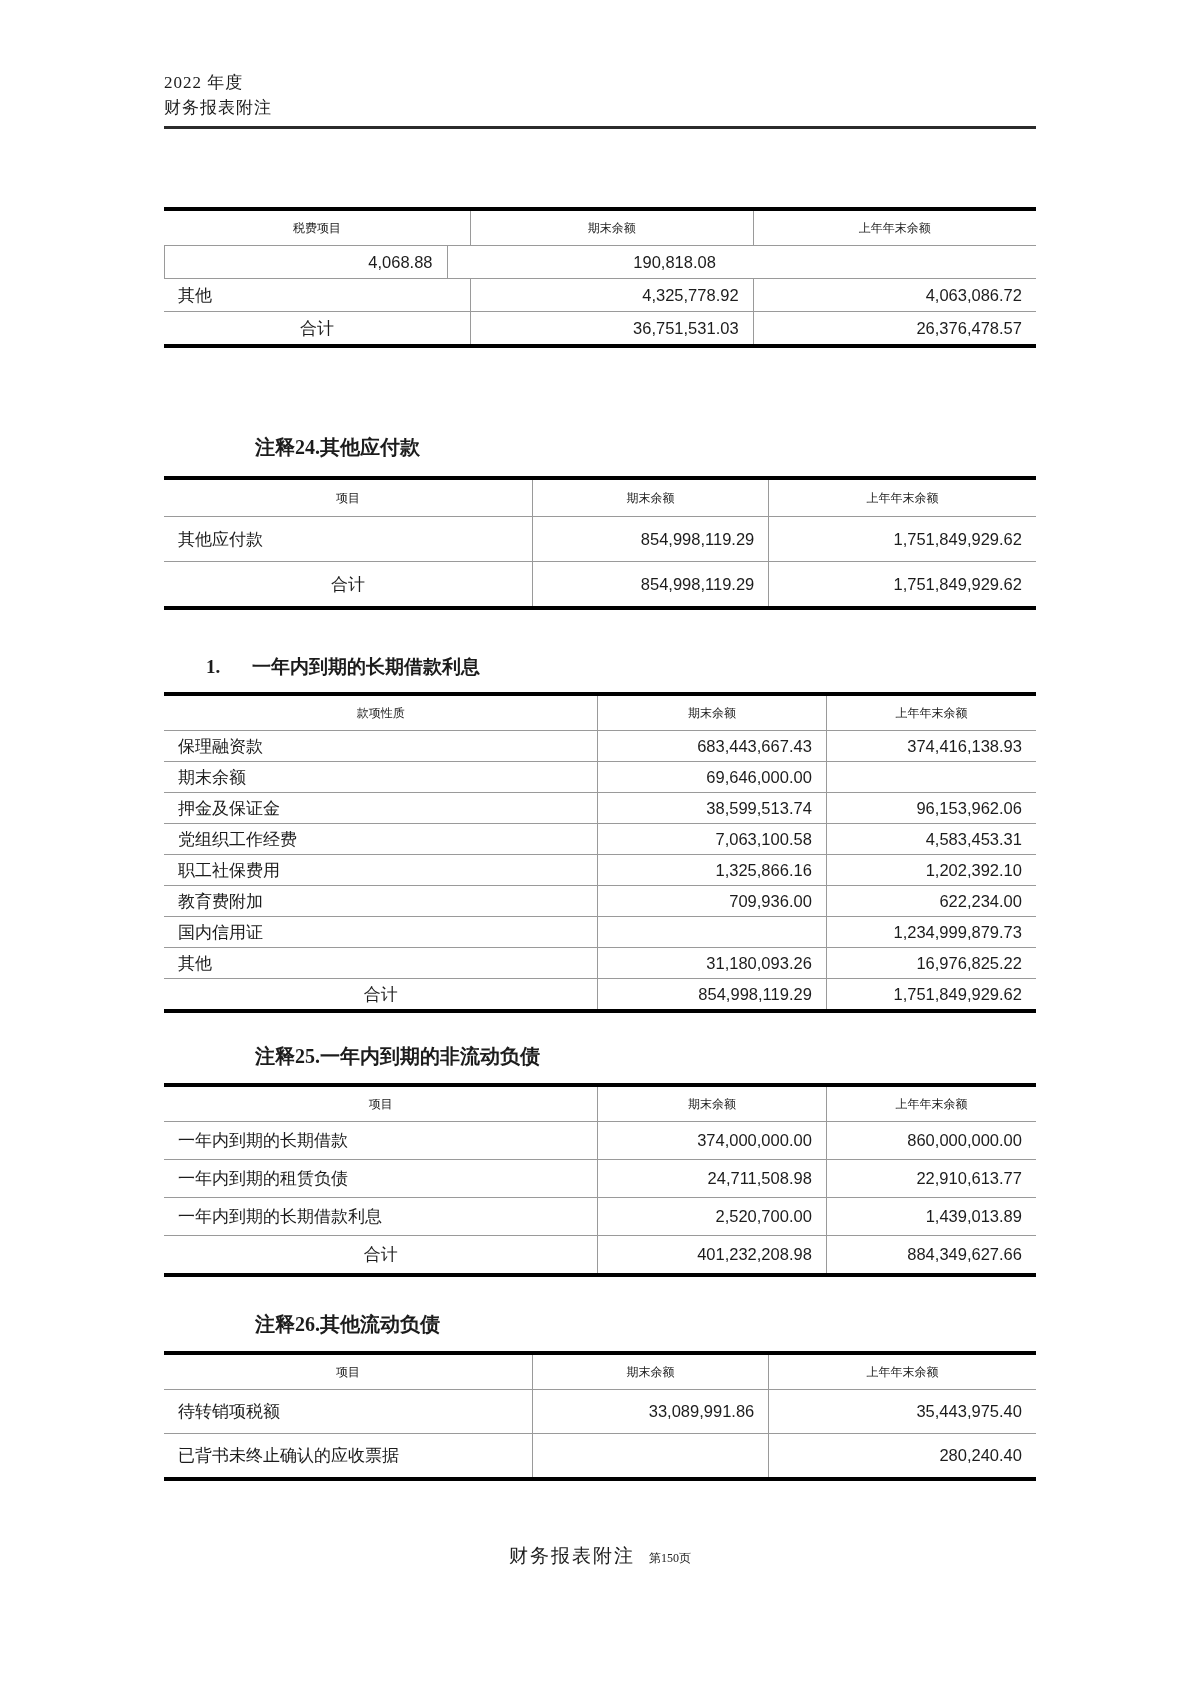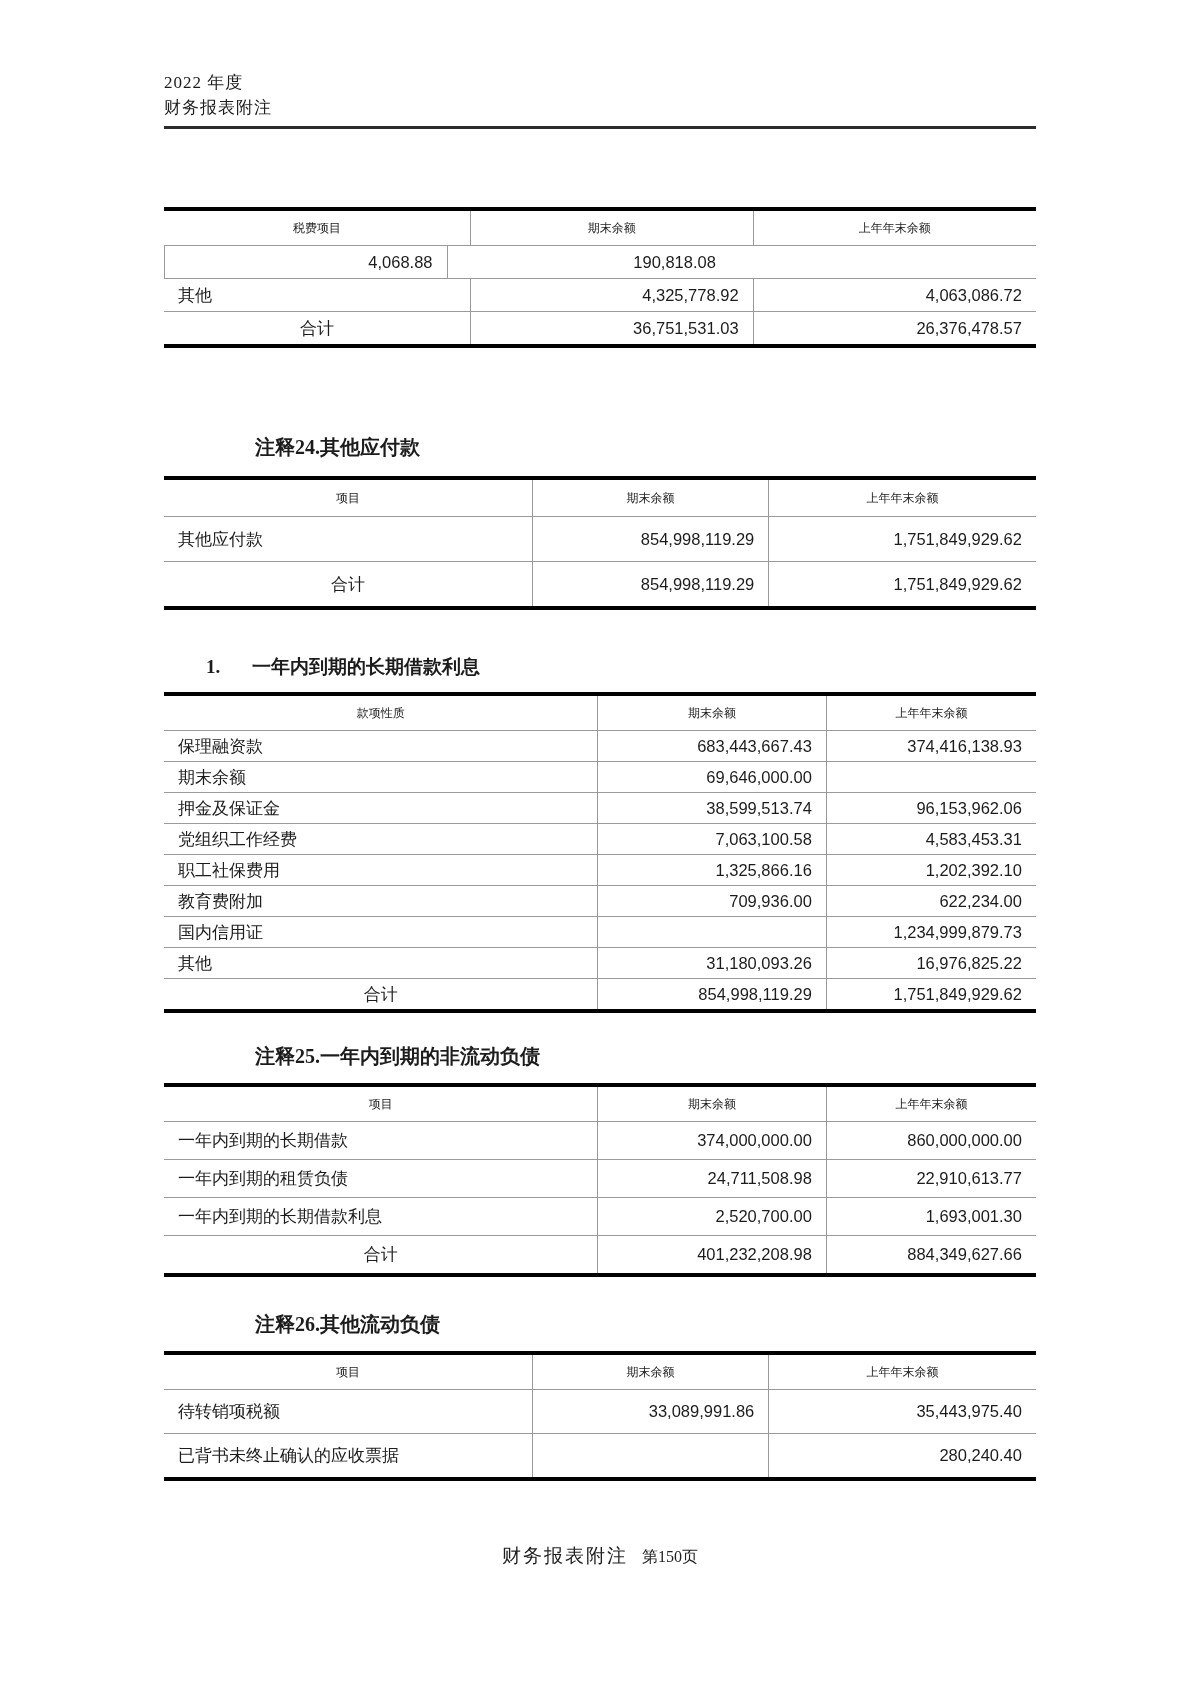--- a/index.html
+++ b/index.html
@@ -49,21 +49,21 @@
   .m-sub1 { margin-top: 44px; }
   .m-tsub1 { margin-top: 10px; }
   .m-h25 { margin-top: 30px; }
   .m-t25 { margin-top: 12px; }
   .m-h26 { margin-top: 34px; }
   .m-t26 { margin-top: 12px; }
 
   
   .pagefooter { margin-top: 62px; display: flex; justify-content: center; align-items: baseline; gap: 14px; }
   .pagefooter .ft { font-size: 19px; letter-spacing: 2px; }
-  .pagefooter .pg { font-size: 16px; }
+  .pagefooter .pg { font-size: 12px; }
 </style>
 </head>
 <body>
 
 <div class="content">
 
   <div class="docheader">
     <div class="line">2022 年度</div>
     <div class="line">财务报表附注</div>
     <div class="rule"></div>
@@ -189,21 +189,21 @@
       <div class="td c3 num">860,000,000.00</div>
     </div>
     <div class="tr">
       <div class="td c1 label">一年内到期的租赁负债</div>
       <div class="td c2 num">24,711,508.98</div>
       <div class="td c3 num">22,910,613.77</div>
     </div>
     <div class="tr">
       <div class="td c1 label">一年内到期的长期借款利息</div>
       <div class="td c2 num">2,520,700.00</div>
-      <div class="td c3 num">1,693,001.30</div>
+      <div class="td c3 num">1,439,013.89</div>
     </div>
     <div class="tr">
       <div class="td c1 center">合计</div>
       <div class="td c2 num">401,232,208.98</div>
       <div class="td c3 num">884,349,627.66</div>
     </div>
   </div>
 
   <div class="note-h m-h26">
     <span class="no">注释26.</span>

